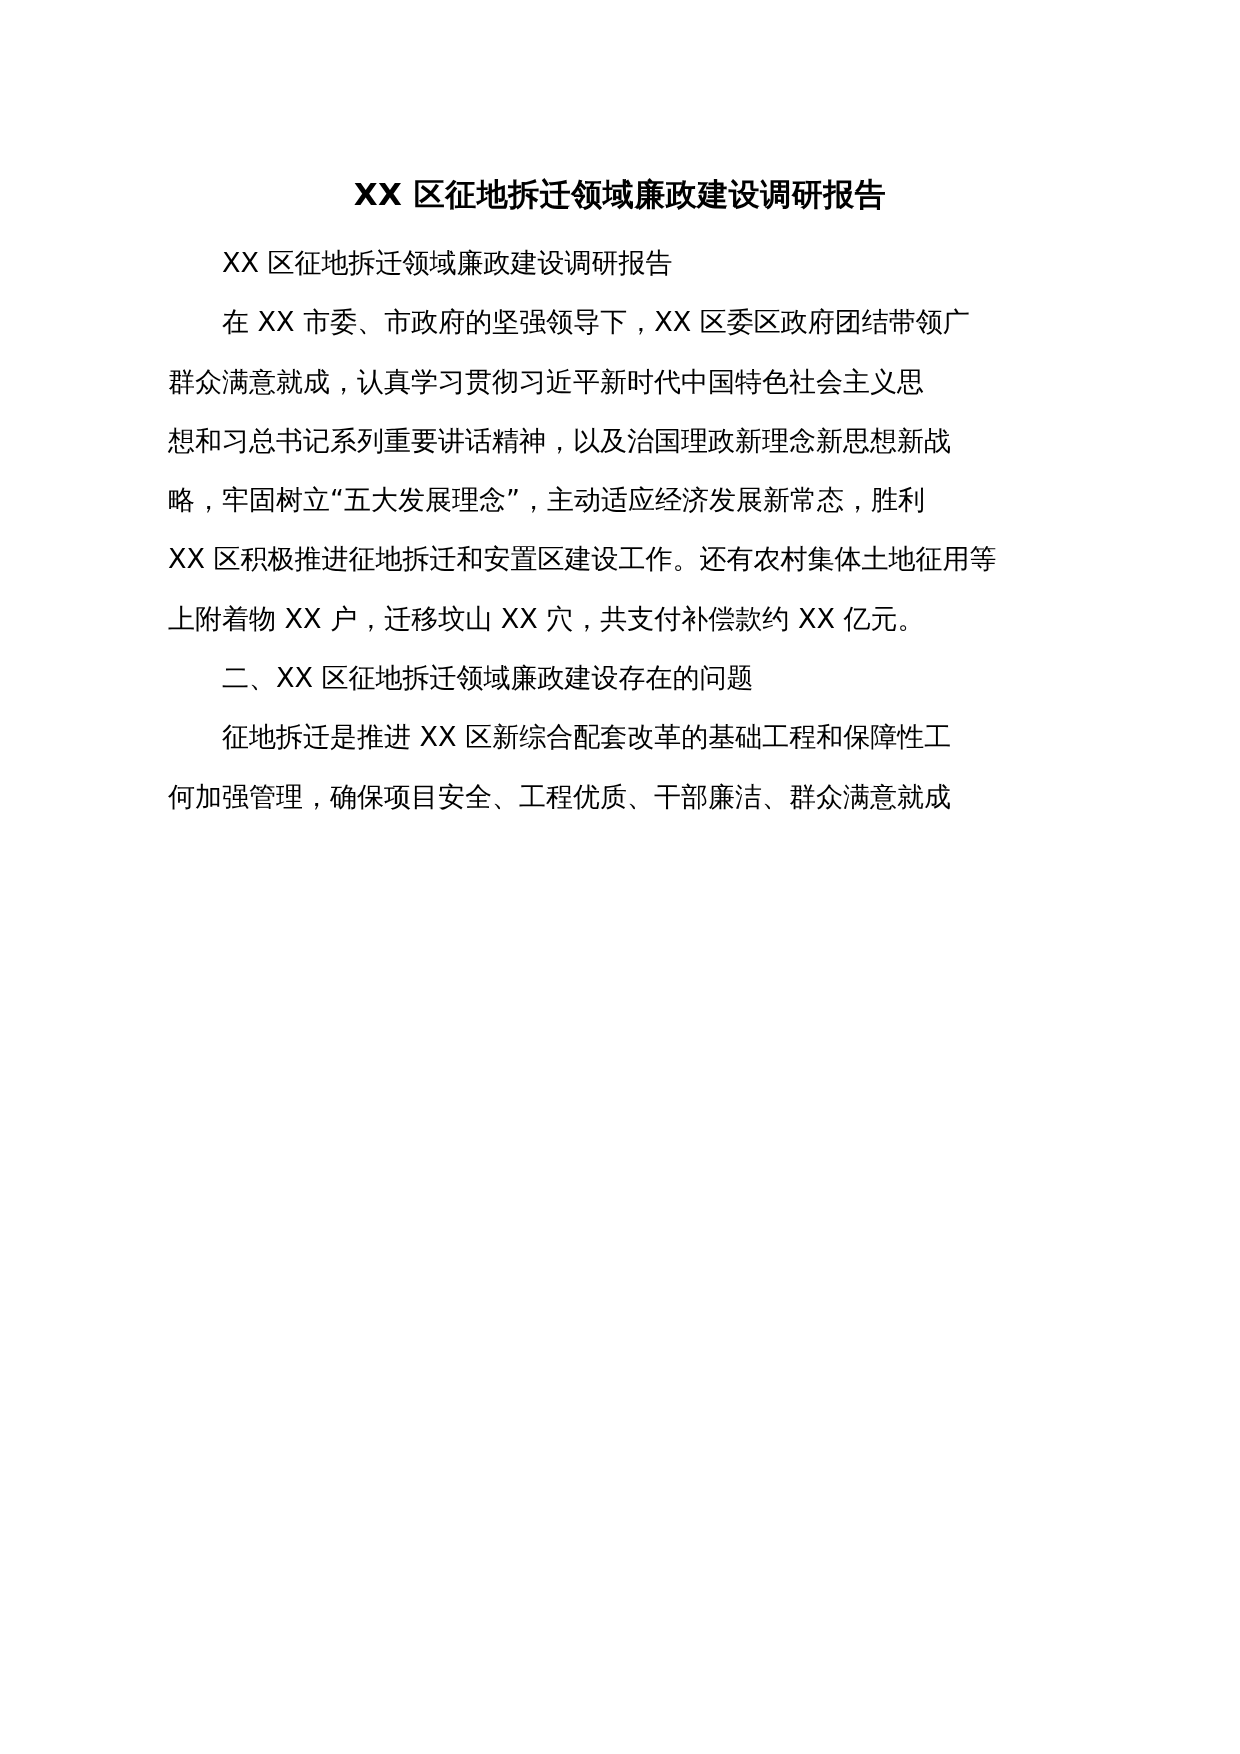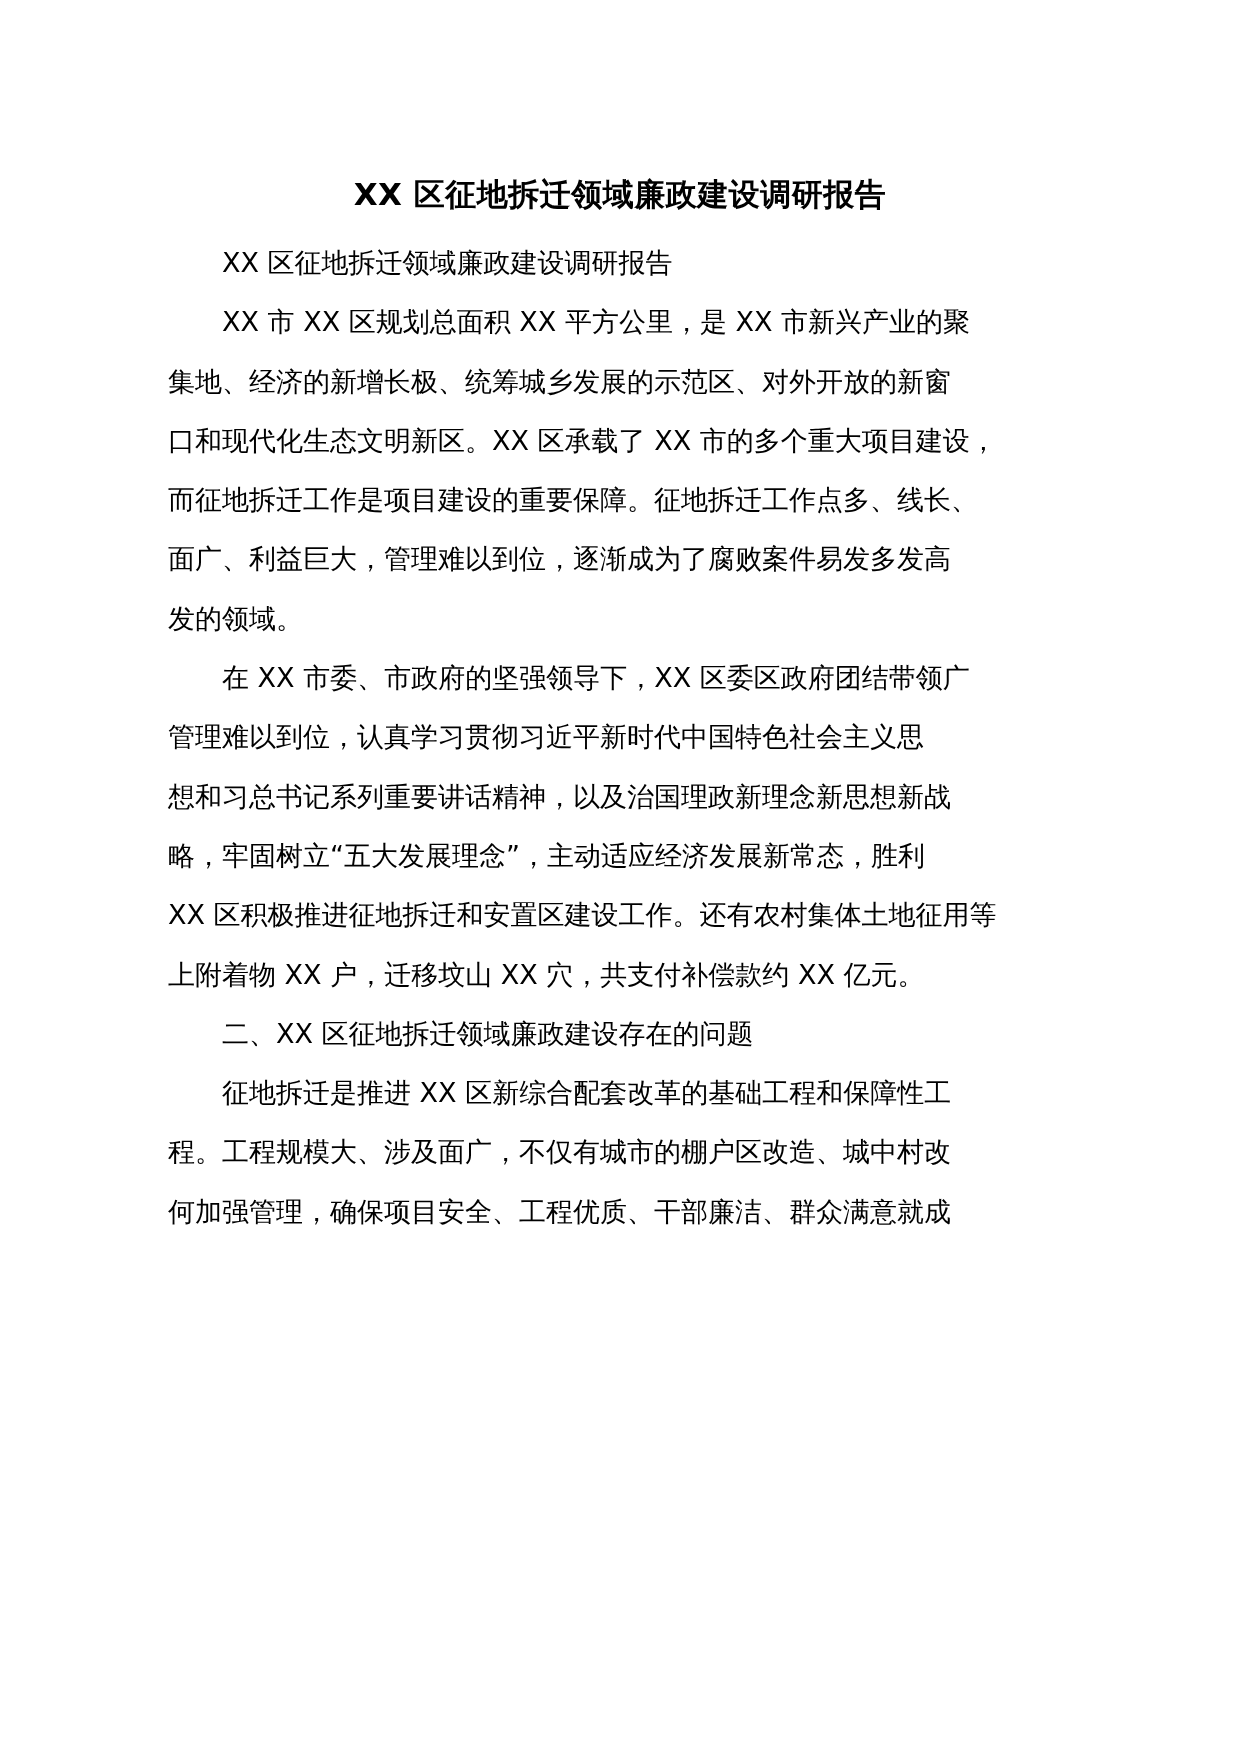--- a/index.html
+++ b/index.html
@@ -57,42 +57,33 @@
 
 <div class="page">
   <h1 class="title">XX 区征地拆迁领域廉政建设调研报告</h1>
 
   <div class="body-text">
 
     <div class="para-block">
       <span class="line indent">XX 区征地拆迁领域廉政建设调研报告</span>
     </div>
 
-    <div class="para-block">
-      <span class="line indent">XX 市 XX 区规划总面积 XX 平方公里，是 XX 市新兴产业的聚</span>
-      <span class="line">集地、经济的新增长极、统筹城乡发展的示范区、对外开放的新窗</span>
-      <span class="line">口和现代化生态文明新区。XX 区承载了 XX 市的多个重大项目建设，</span>
-      <span class="line">而征地拆迁工作是项目建设的重要保障。征地拆迁工作点多、线长、</span>
-      <span class="line">面广、利益巨大，管理难以到位，逐渐成为了腐败案件易发多发高</span>
-      <span class="line">发的领域。</span>
-    </div>
 
 
     <div class="para-block">
       <span class="line indent">在 XX 市委、市政府的坚强领导下，XX 区委区政府团结带领广</span>
-      <span class="line">管理难以到位，认真学习贯彻习近平新时代中国特色社会主义思</span>
+      <span class="line">群众满意就成，认真学习贯彻习近平新时代中国特色社会主义思</span>
       <span class="line">想和习总书记系列重要讲话精神，以及治国理政新理念新思想新战</span>
       <span class="line">略，牢固树立“五大发展理念”，主动适应经济发展新常态，胜利</span>
       <span class="line">XX 区积极推进征地拆迁和安置区建设工作。还有农村集体土地征用等</span>
       <span class="line">上附着物 XX 户，迁移坟山 XX 穴，共支付补偿款约 XX 亿元。</span>
     </div>
 
     <div class="para-block">
       <span class="line indent">二、XX 区征地拆迁领域廉政建设存在的问题</span>
     </div>
 
     <div class="para-block">
       <span class="line indent">征地拆迁是推进 XX 区新综合配套改革的基础工程和保障性工</span>
-      <span class="line">程。工程规模大、涉及面广，不仅有城市的棚户区改造、城中村改</span>
       <span class="line">何加强管理，确保项目安全、工程优质、干部廉洁、群众满意就成</span>
     </div>
   </div>
 </div>
 
 </body></html>

